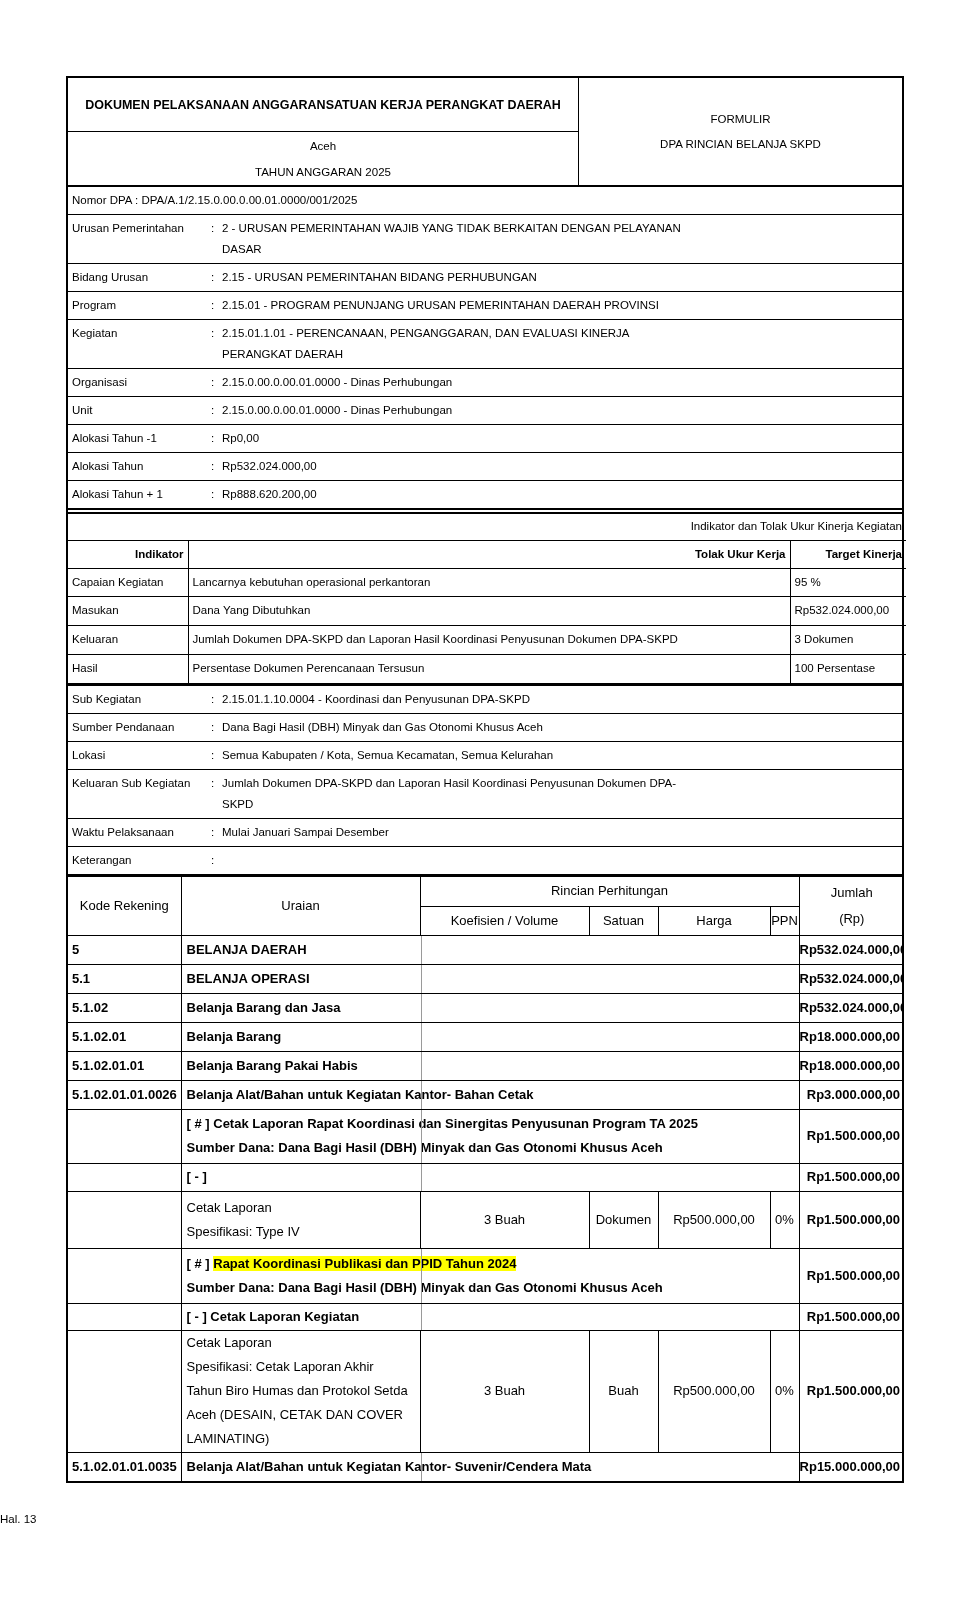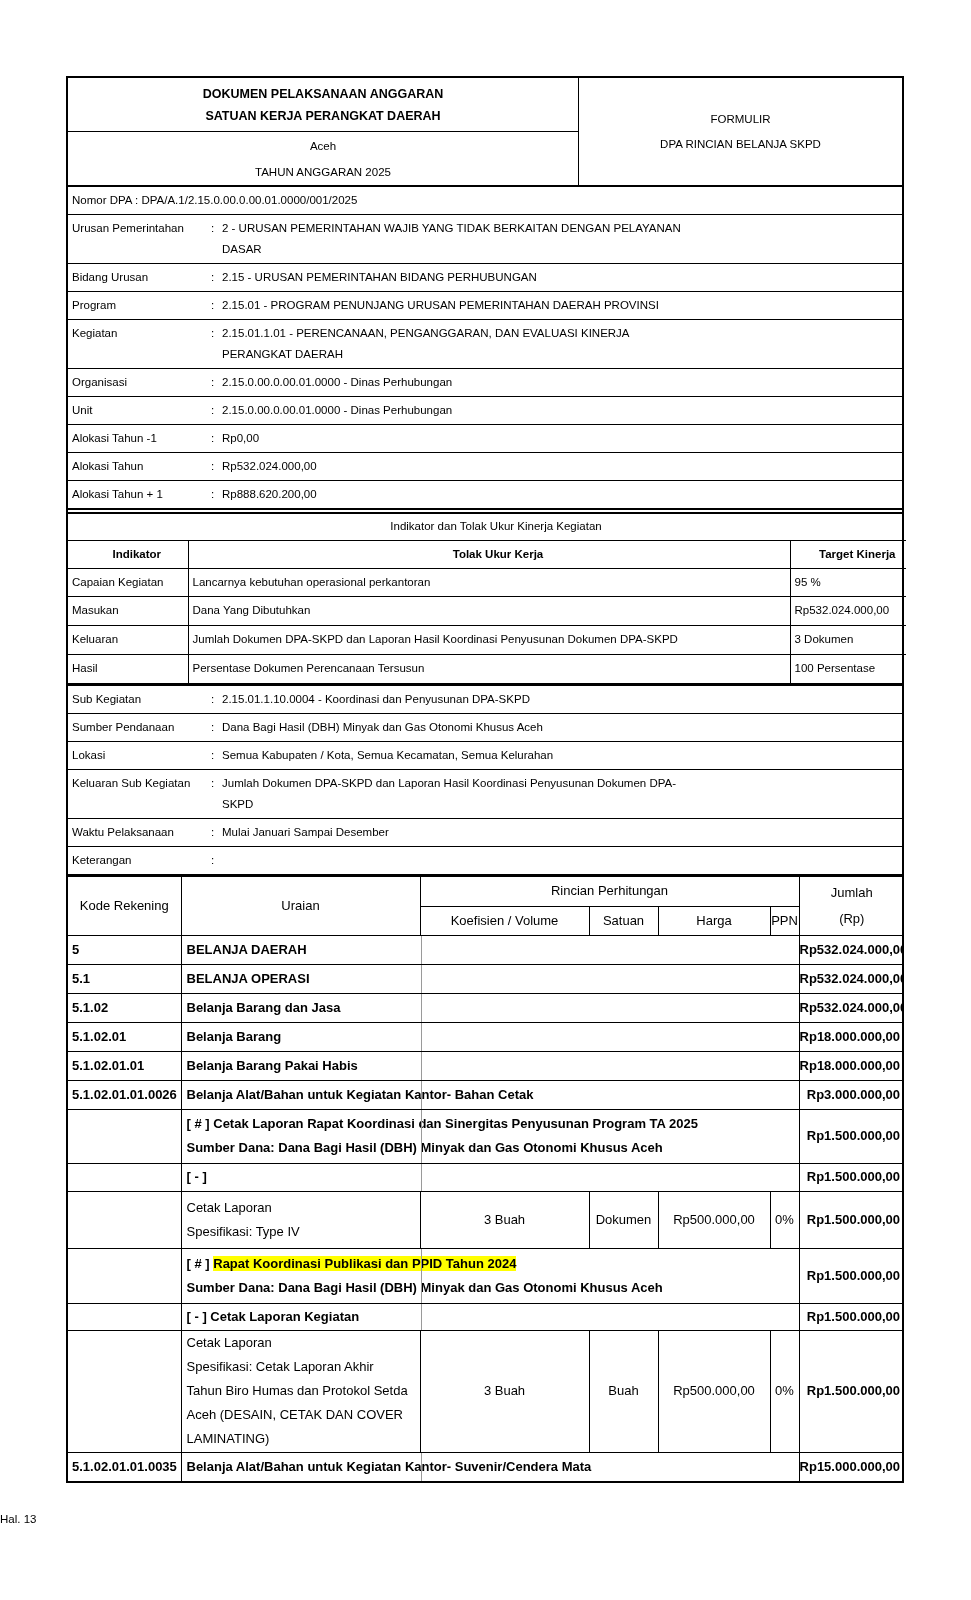--- a/index.html
+++ b/index.html
@@ -10,21 +10,21 @@
     -webkit-font-smoothing:antialiased;
   }
   .doc{
     position:absolute;left:66px;top:76px;width:838px;
     border:2px solid #000;box-sizing:border-box;
   }
   
   .hdr{display:flex;border-bottom:2px solid #000;}
   .hdr-left{width:511px;border-right:1.5px solid #000;box-sizing:border-box;}
   .hdr-title{
-    height:53px;border-bottom:1.5px solid #000;display:flex;flex-direction:column;
+    height:53px;border-bottom:1.5px solid #000;display:flex;flex-direction:row;
     justify-content:center;align-items:center;font-weight:bold;font-size:12.5px;line-height:22px;
   }
   .hdr-sub{height:27px;display:flex;justify-content:center;align-items:center;}
   .hdr-right{flex:1;display:flex;flex-direction:column;justify-content:center;align-items:center;line-height:25px;}
   
   .irow{display:flex;border-bottom:1px solid #000;padding:3px 0;min-height:20px;align-items:flex-start;line-height:21px;}
   .irow:last-child{border-bottom:none;}
   .ilabel{width:139px;padding-left:4px;flex:none;}
   .icolon{width:11px;flex:none;}
   .ival{flex:1;white-space:pre-wrap;padding-right:6px;}
@@ -32,21 +32,21 @@
   
   .dsep{height:2px;border-top:2px solid #000;border-bottom:2px solid #000;background:#fff;}
   .tsep{height:0;border-top:3px solid #000;}
   
   table{border-collapse:collapse;table-layout:fixed;width:100%;}
   td{border:1px solid #000;padding:0;vertical-align:middle;overflow:hidden;}
   table tr:first-child td{border-top:none;}
   table tr td:first-child{border-left:none;}
   table tr td:last-child{border-right:none;}
   .itable td{padding:2px 4px;line-height:21px;}
-  .itable .c{text-align:center;padding-left:22px;}
+  .itable .c{text-align:right;padding-left:22px;}
   .itable .b{font-weight:bold;}
   
   .btable td{line-height:24px;font-size:13px;}
   .btable .hcell{text-align:center;}
   .btable .code{padding-left:4px;font-weight:bold;vertical-align:middle;}
   .btable .uraian{padding-left:5px;position:relative;}
   .btable .bold{font-weight:bold;}
   .btable .jumlah{text-align:right;padding-right:4px;font-weight:bold;}
   .btable .num{text-align:center;margin-left:44px;}
   .btable .pre{white-space:pre-wrap;}

